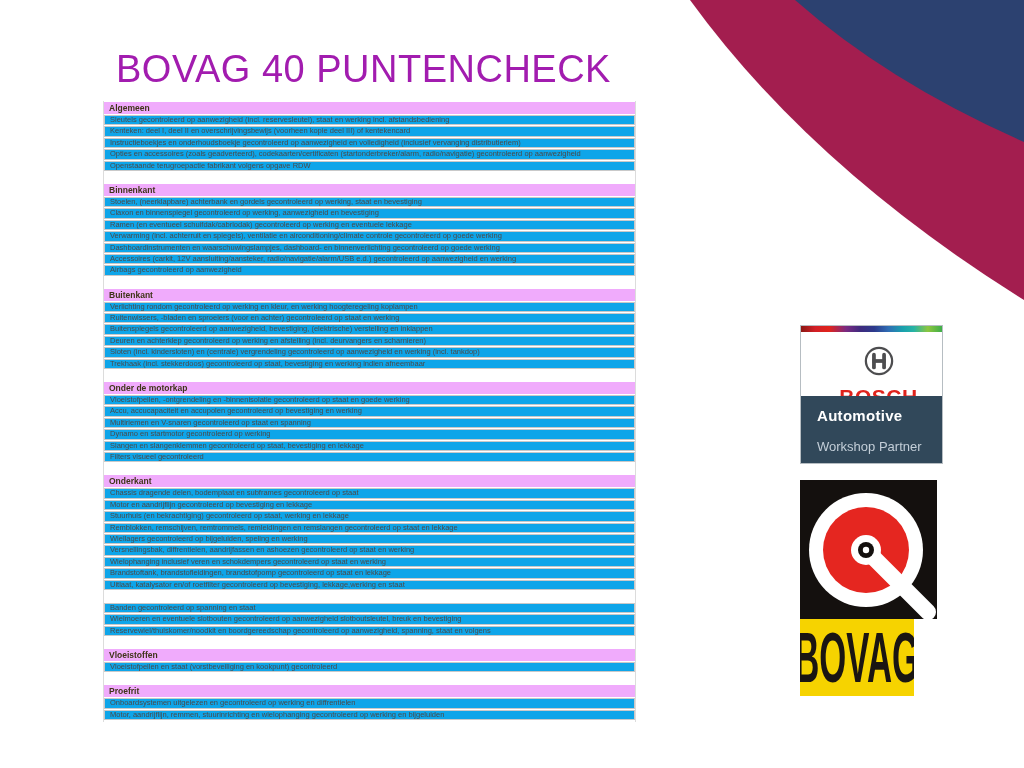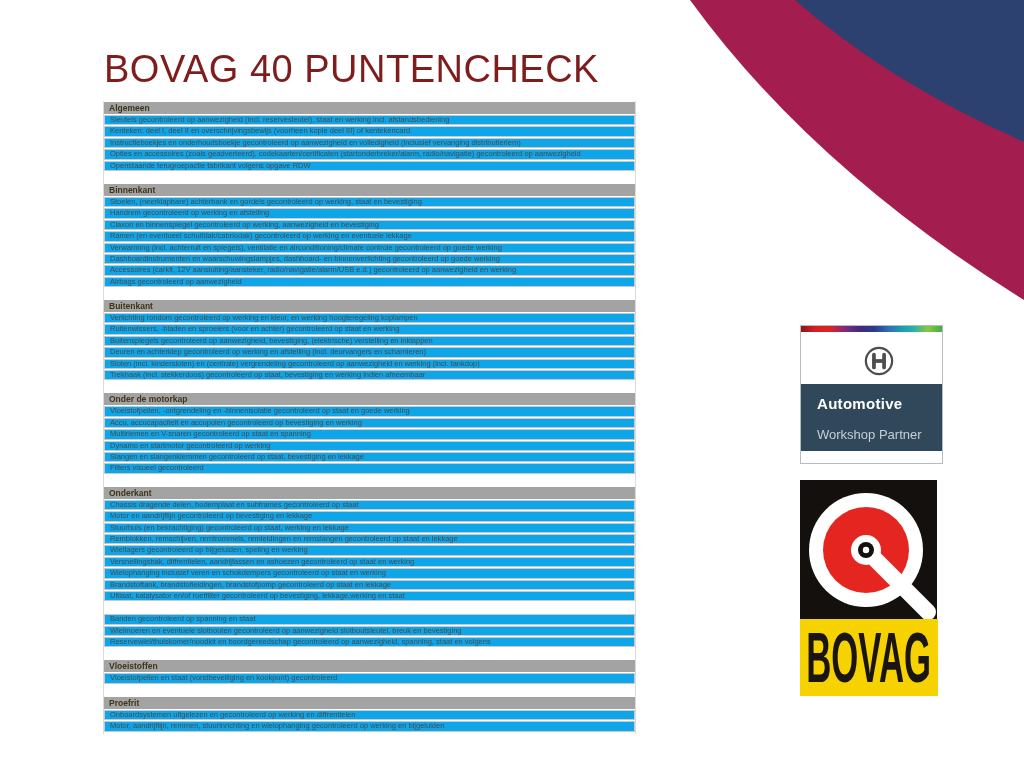--- a/index.html
+++ b/index.html
@@ -4,34 +4,34 @@
 <style>
   html,body{margin:0;padding:0;}
   body{
     width:1024px;height:768px;position:relative;overflow:hidden;
     background:#ffffff;font-family:"Liberation Sans",sans-serif;
   }
   
   .corner-svg{position:absolute;top:0;right:0;width:1024px;height:320px;pointer-events:none;}
   
   .slide-title{
-    position:absolute;left:104px;top:48px;
-    font-size:38px;font-weight:400;color:#7f1d1d;letter-spacing:0.5px;
+    position:absolute;left:116px;top:48px;
+    font-size:38px;font-weight:400;color:#a21caf;letter-spacing:0.5px;
   }
   
   .checklist{
     position:absolute;left:103px;top:101px;width:531px;
     border-left:1px solid #dcdcdc;border-right:1px solid #dcdcdc;
     padding:1px 0;
   }
   .section{margin-bottom:13px;}
   .section:last-child{margin-bottom:0;}
   .sec-header{
     box-sizing:border-box;height:12px;line-height:12px;margin-bottom:1px;
-    background:#a3a3a3;color:#3f3418;font-size:8.5px;font-weight:bold;
+    background:#f0abfc;color:#3f3418;font-size:8.5px;font-weight:bold;
     padding-left:5px;white-space:nowrap;overflow:hidden;
   }
   .row{
     box-sizing:border-box;height:10.4px;line-height:8.6px;margin-bottom:1px;
     background:#0ea5e9;border:1px solid #c9c9c9;
     color:#4a4a4a;font-size:7.5px;
     padding-left:5px;white-space:nowrap;overflow:hidden;
   }
   
   .bosch-badge{
@@ -39,30 +39,30 @@
     box-sizing:border-box;background:#ffffff;border:1px solid #b6bdc2;
   }
   .bosch-stripe{
     height:6px;width:100%;
     background:linear-gradient(90deg,#8b1713 0%,#d21f26 10%,#e0231c 20%,#7a2a82 32%,#3f2a7e 42%,#2c3a8c 52%,#2f6db4 62%,#19a0ad 72%,#27b3a4 80%,#8cc63f 90%,#3fae49 100%);
   }
   .bosch-logo-row{display:flex;align-items:center;gap:9px;padding:14px 0 0 14px;flex-direction:column;}
   .bosch-symbol{width:30px;height:30px;flex:0 0 auto;}
   .bosch-word{font-size:21px;font-weight:bold;color:#e0231c;letter-spacing:0.5px;}
   .bosch-dark{
-    position:absolute;left:0;right:0;bottom:12px;height:67px;
+    position:absolute;left:0;right:0;bottom:0;height:67px;
     box-sizing:border-box;background:#31485a;padding:11px 0 0 16px;
   }
   .bosch-division{font-size:15px;font-weight:bold;color:#ffffff;letter-spacing:0.3px;}
   .bosch-partner{font-size:13px;color:#c3ced8;margin-top:15px;}
   
   .bovag-logo{position:absolute;left:800px;top:480px;width:137px;height:216px;}
   .bovag-wheel{display:block;width:137px;height:139px;}
   .bovag-yellow{
-    width:138px;height:77px;background:#f6d300;
+    width:114px;height:77px;background:#f6d300;
     display:flex;align-items:center;justify-content:center;overflow:hidden;
   }
   .bovag-word{
     font-size:56px;font-weight:bold;color:#1a1512;line-height:1;
     transform:scale(0.62,1.25);transform-origin:center;letter-spacing:0px;
   }
 </style>
 </head>
 <body>
 
@@ -78,21 +78,20 @@
       <div class="sec-header">Algemeen</div>
       <div class="row">Sleutels gecontroleerd op aanwezigheid (incl. reservesleutel), staat en werking incl. afstandsbediening</div>
       <div class="row">Kenteken: deel I, deel II en overschrijvingsbewijs (voorheen kopie deel III) of kentekencard</div>
       <div class="row">Instructieboekjes en onderhoudsboekje gecontroleerd op aanwezigheid en volledigheid (inclusief vervanging distributieriem)</div>
       <div class="row">Opties en accessoires (zoals geadverteerd), codekaarten/certificaten (startonderbreker/alarm, radio/navigatie) gecontroleerd op aanwezigheid</div>
       <div class="row">Openstaande terugroepactie fabrikant volgens opgave RDW</div>
     </div>
     <div class="section">
       <div class="sec-header">Binnenkant</div>
       <div class="row">Stoelen, (neerklapbare) achterbank en gordels gecontroleerd op werking, staat en bevestiging</div>
-      <div class="row">Handrem gecontroleerd op werking en afstelling</div>
       <div class="row">Claxon en binnenspiegel gecontroleerd op werking, aanwezigheid en bevestiging</div>
       <div class="row">Ramen (en eventueel schuifdak/cabriodak) gecontroleerd op werking en eventuele lekkage</div>
       <div class="row">Verwarming (incl. achterruit en spiegels), ventilatie en airconditioning/climate controle gecontroleerd op goede werking</div>
       <div class="row">Dashboardinstrumenten en waarschuwingslampjes, dashboard- en binnenverlichting gecontroleerd op goede werking</div>
       <div class="row">Accessoires (carkit, 12V aansluiting/aansteker, radio/navigatie/alarm/USB e.d.) gecontroleerd op aanwezigheid en werking</div>
       <div class="row">Airbags gecontroleerd op aanwezigheid</div>
     </div>
     <div class="section">
       <div class="sec-header">Buitenkant</div>
       <div class="row">Verlichting rondom gecontroleerd op werking en kleur, en werking hoogteregeling koplampen</div>

